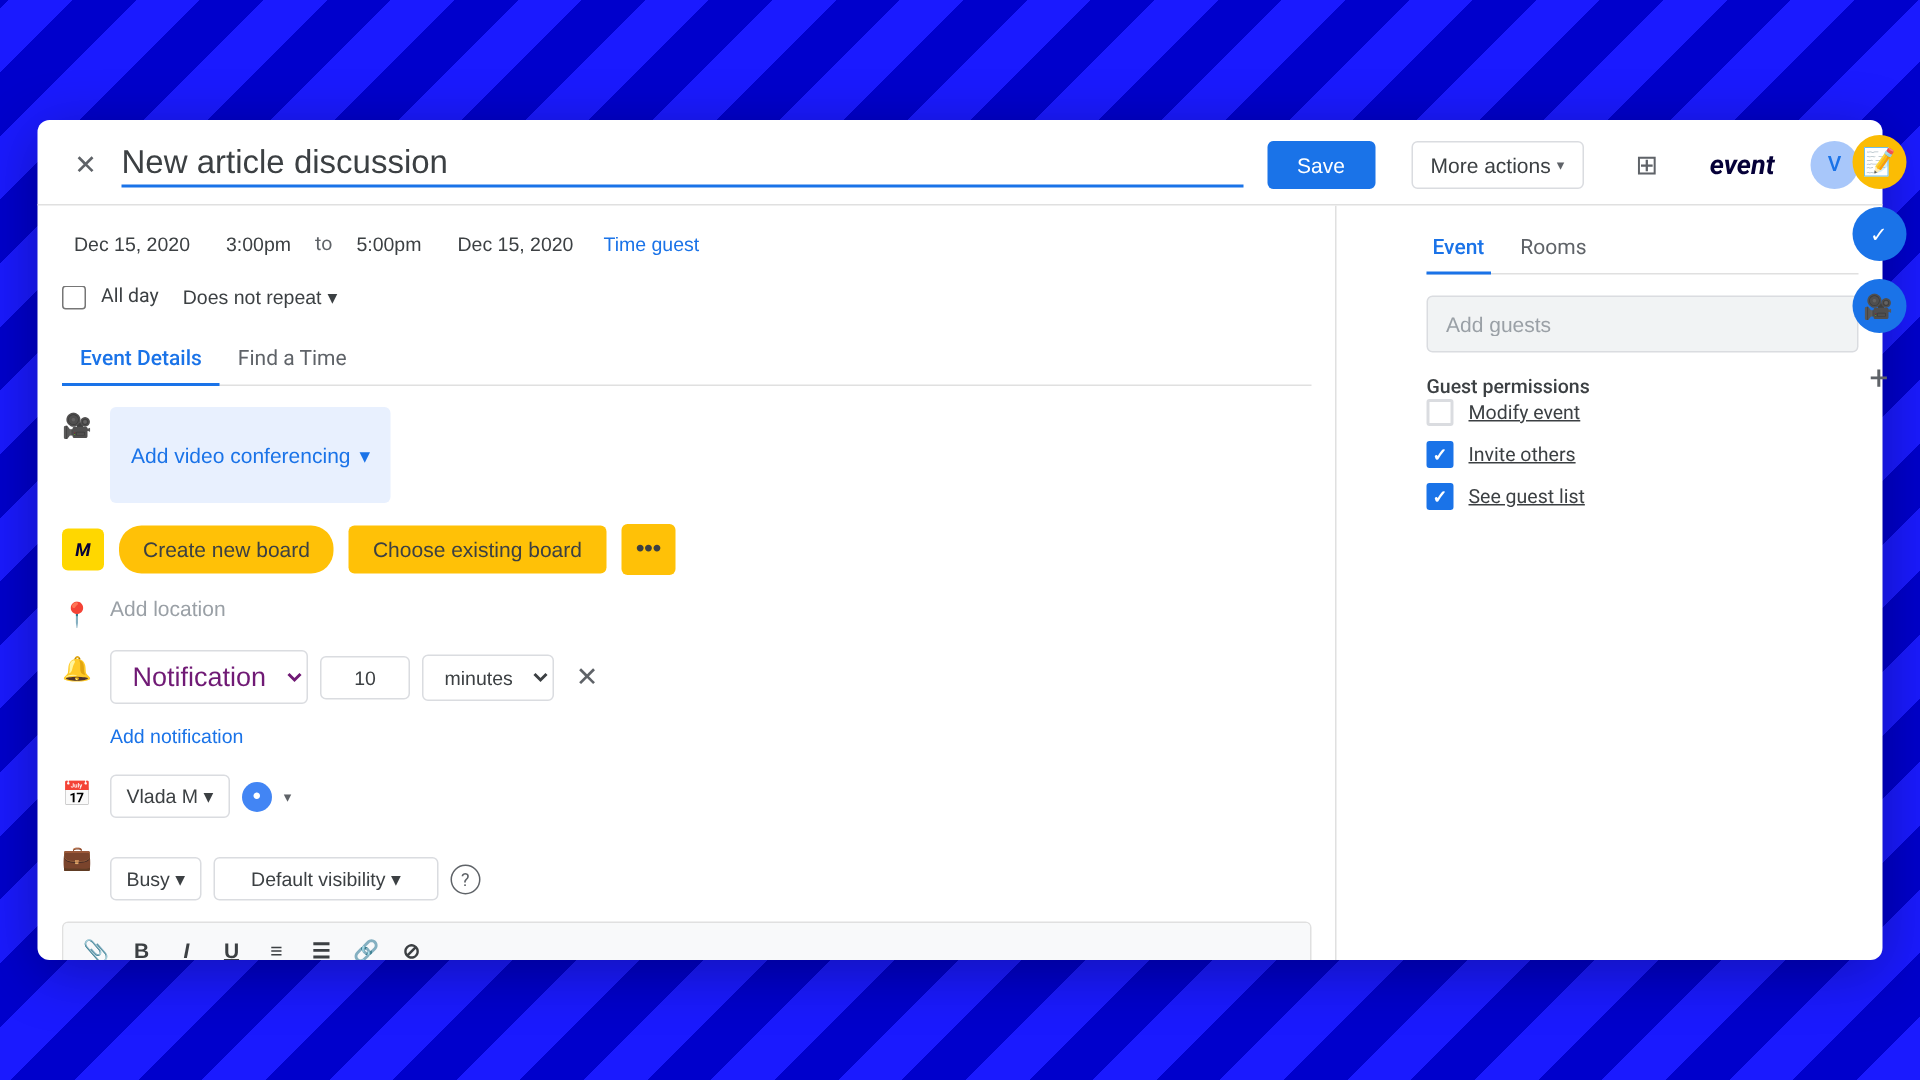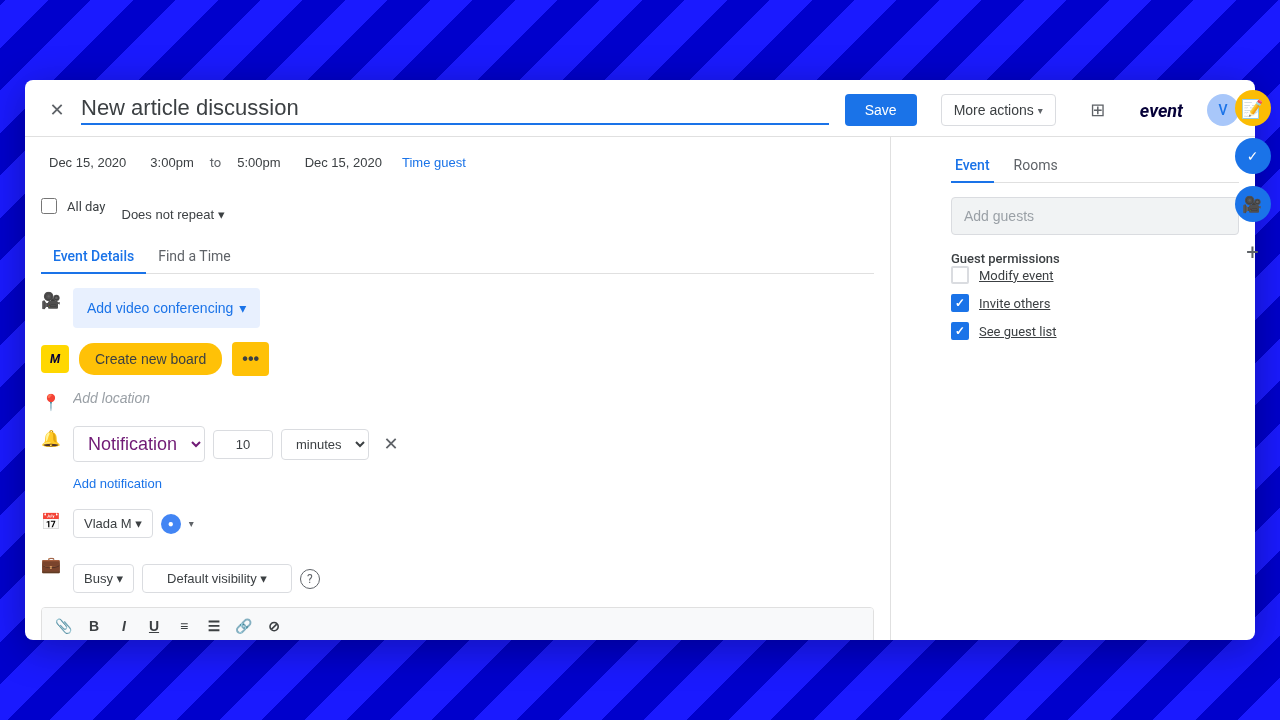--- a/index.html
+++ b/index.html
@@ -246,21 +246,20 @@
       background: transparent;
       border: none;
       cursor: pointer;
       font-size: 13px;
       color: #3c4043;
       display: flex;
       align-items: center;
       gap: 4px;
       padding: 4px 6px;
       border-radius: 4px;
-      margin-top: 17px;
     }
 
     
     .tabs-row {
       display: flex;
       border-bottom: 1px solid #e0e0e0;
       margin-bottom: 14px;
     }
 
     .tab {
@@ -298,21 +297,21 @@
     }
 
     
     .video-conf-btn {
       display: flex;
       align-items: center;
       gap: 6px;
       background: #e8f0fe;
       border: none;
       border-radius: 4px;
-      padding: 12px 14px;
+      padding: 24px 14px;
       color: #1a73e8;
       font-size: 14px;
       font-weight: 500;
       cursor: pointer;
     }
 
     
     .miro-row {
       display: flex;
       align-items: center;
@@ -369,21 +368,20 @@
     }
 
     
     .location-input {
       flex: 1;
       border: none;
       outline: none;
       font-size: 14px;
       color: #3c4043;
       background: transparent;
-      font-style: italic;
     }
     .location-input::placeholder { color: #9aa0a6; }
 
     
     .notification-row {
       display: flex;
       align-items: center;
       gap: 8px;
       margin-bottom: 10px;
     }
@@ -706,20 +704,21 @@
           <span>Add video conferencing</span>
           <span>▾</span>
         </button>
       </div>
 
       <div class="miro-row">
         <div class="miro-logo-small">
           <span>M</span>
         </div>
         <button class="miro-btn-yellow">Create new board</button>
+        <button class="miro-btn-existing">Choose existing board</button>
         <button class="miro-more-btn">•••</button>
       </div>
 
       <div class="form-row">
         <div class="row-icon">📍</div>
         <input class="location-input" type="text" placeholder="Add location" style="">
       </div>
 
       <div class="form-row">
         <div class="row-icon">🔔</div>

